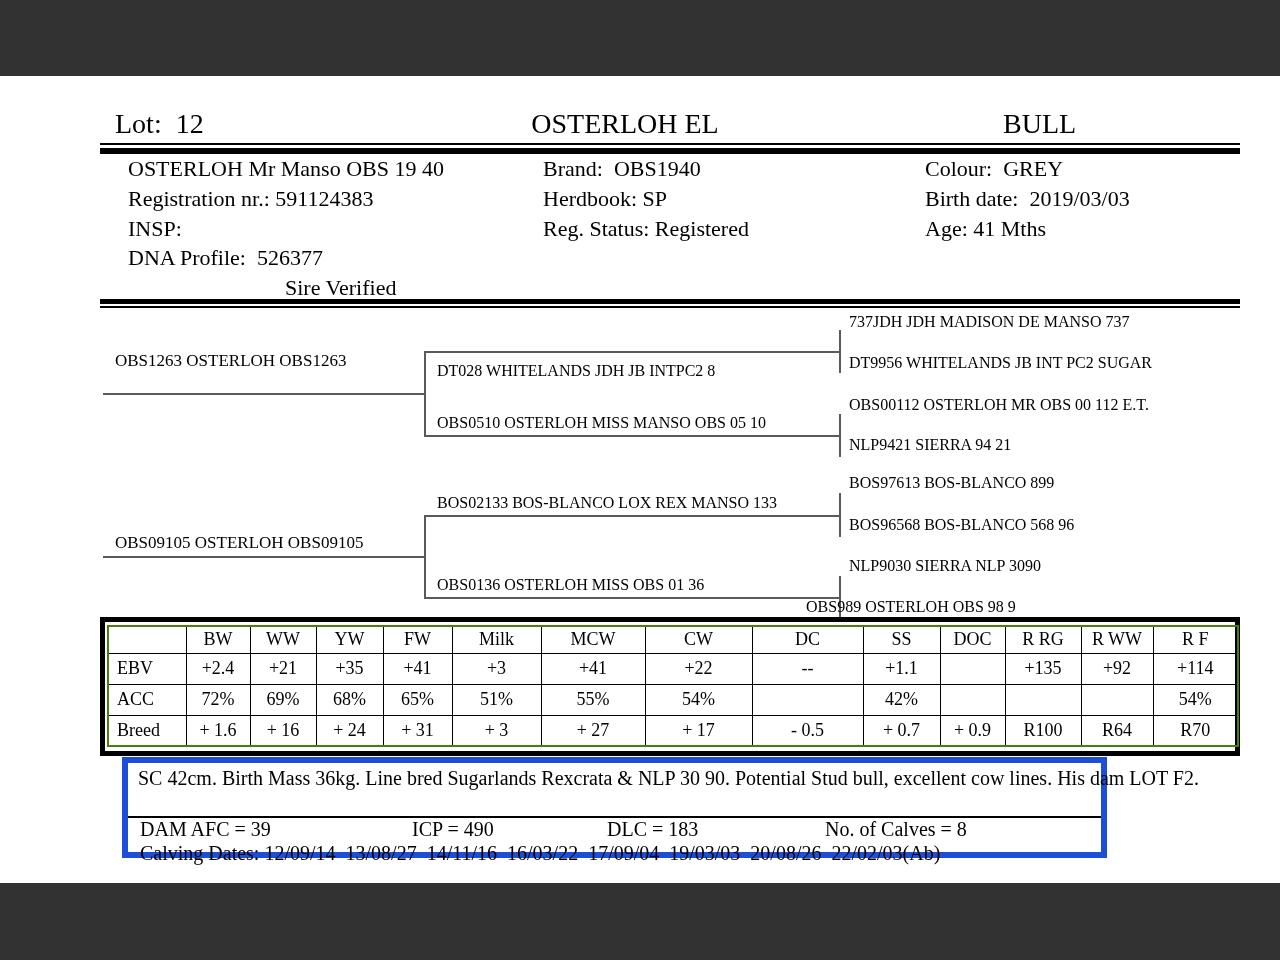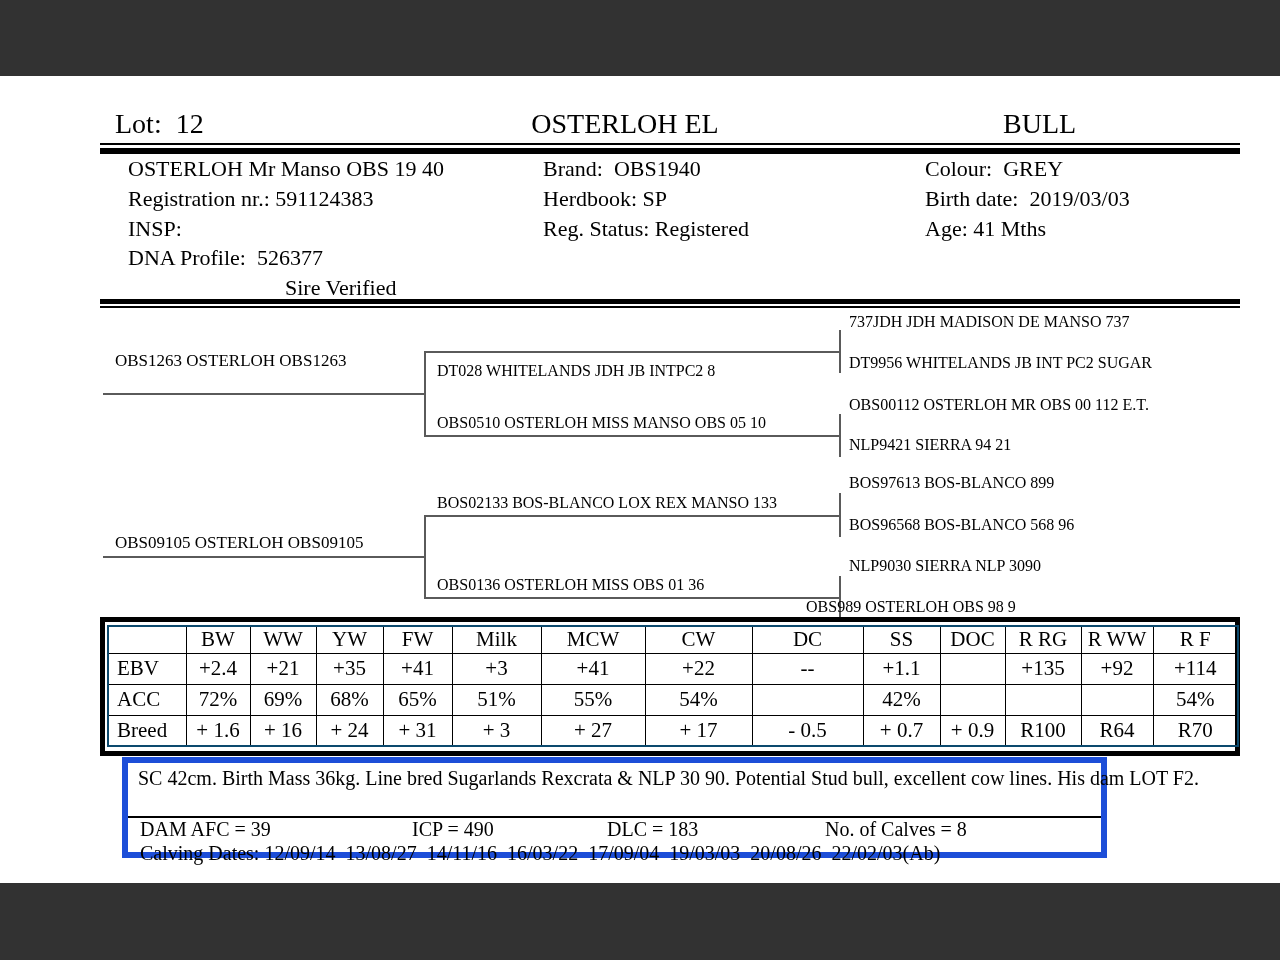--- a/index.html
+++ b/index.html
@@ -16,22 +16,22 @@
   .ped1 { font-size:17px; }
   .line { position:absolute; background:#5a5a5a; }
   .hline { height:2px; }
   .vline { width:2px; }
   .rule { position:absolute; left:100px; width:1140px; }
   .rule .thin { height:2px; background:#000; }
   .rule .thick { height:6px; background:#000; }
   .rule .gap2 { height:2px; } .rule .gap3 { height:3px; }
   .table-frame { position:absolute; left:100px; top:617px; width:1140px; height:139px;
                  border:5px solid #000; padding:3px 2px; }
-  table.ebv { border-collapse:collapse; table-layout:fixed; width:1130px; border:2px solid #0c4a6e;
-              font-size:21px; }
+  table.ebv { border-collapse:collapse; table-layout:fixed; width:1130px; border:2px solid #4d7c0f;
+              font-size:18px; }
   table.ebv th, table.ebv td { border:1px solid #000; text-align:center; font-weight:normal;
               overflow:hidden; white-space:pre; }
   table.ebv tr.hdr { height:27px; }
   table.ebv tr.data { height:31px; }
   table.ebv td.rowlabel { text-align:left; padding-left:8px; }
   .notes-box { position:absolute; left:103px; top:757px; width:985px; height:101px;
                border:6px solid #1d4ed8;margin-left:19px; }
   .notes-text { position:absolute; left:10px; top:2px; width:1108px; font-size:20px;
                 line-height:26px; white-space:normal; }
   .notes-divider { position:absolute; left:0; top:53px; width:100%; height:2px; background:#000; }

